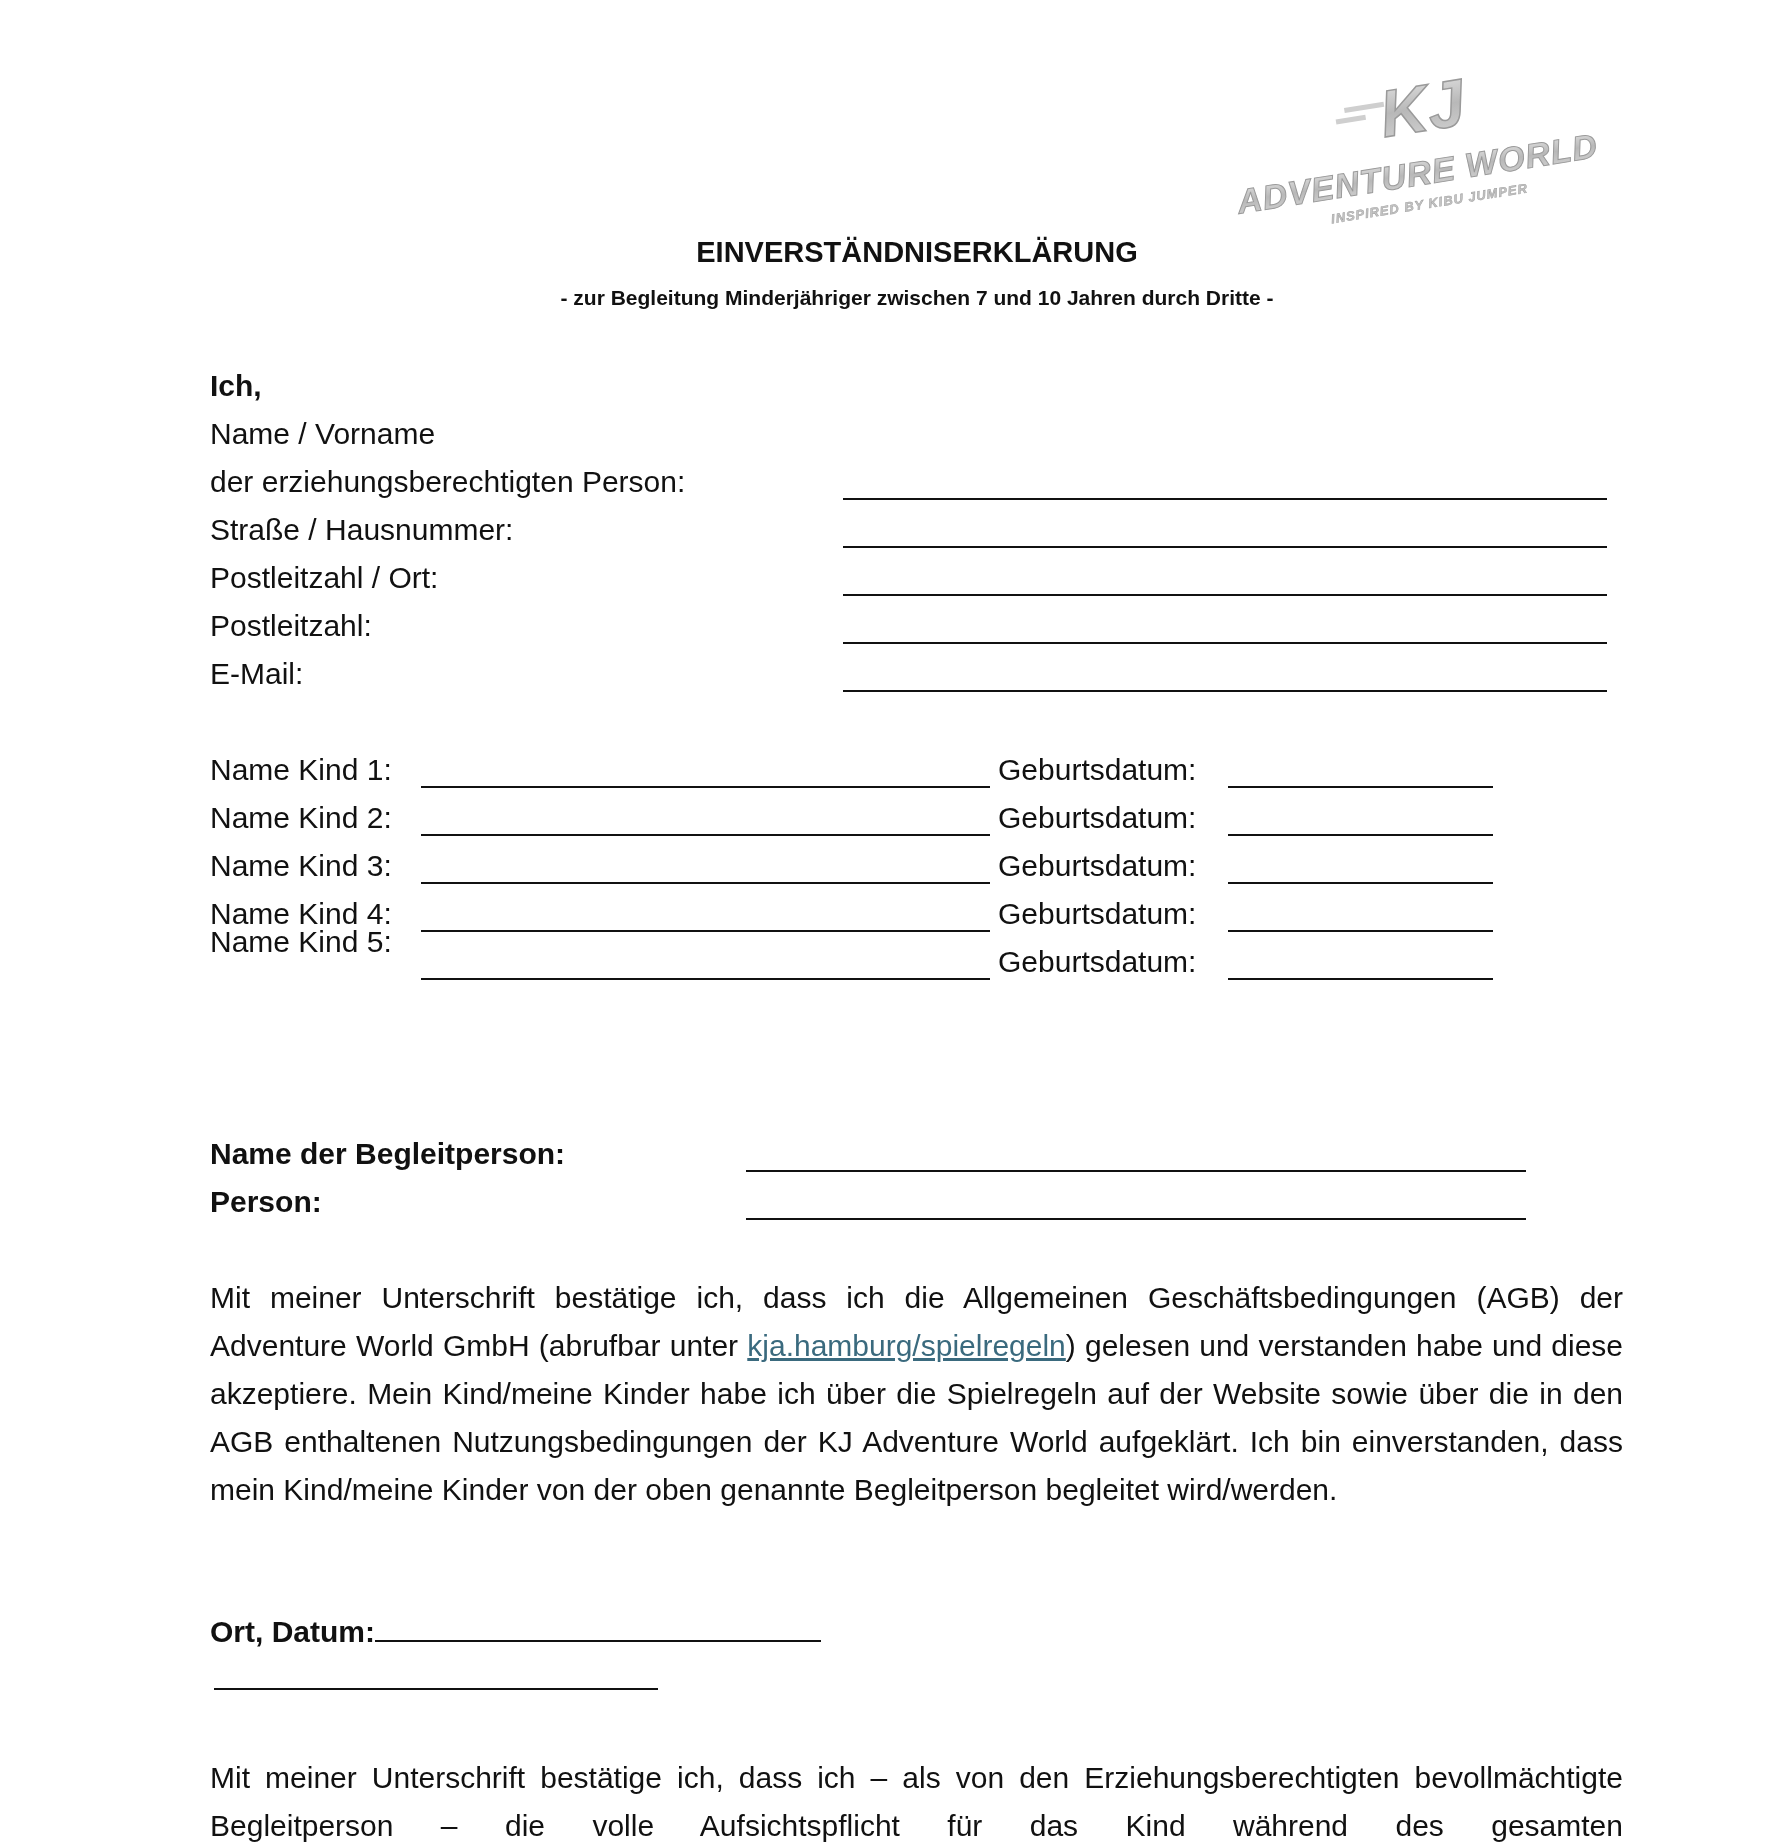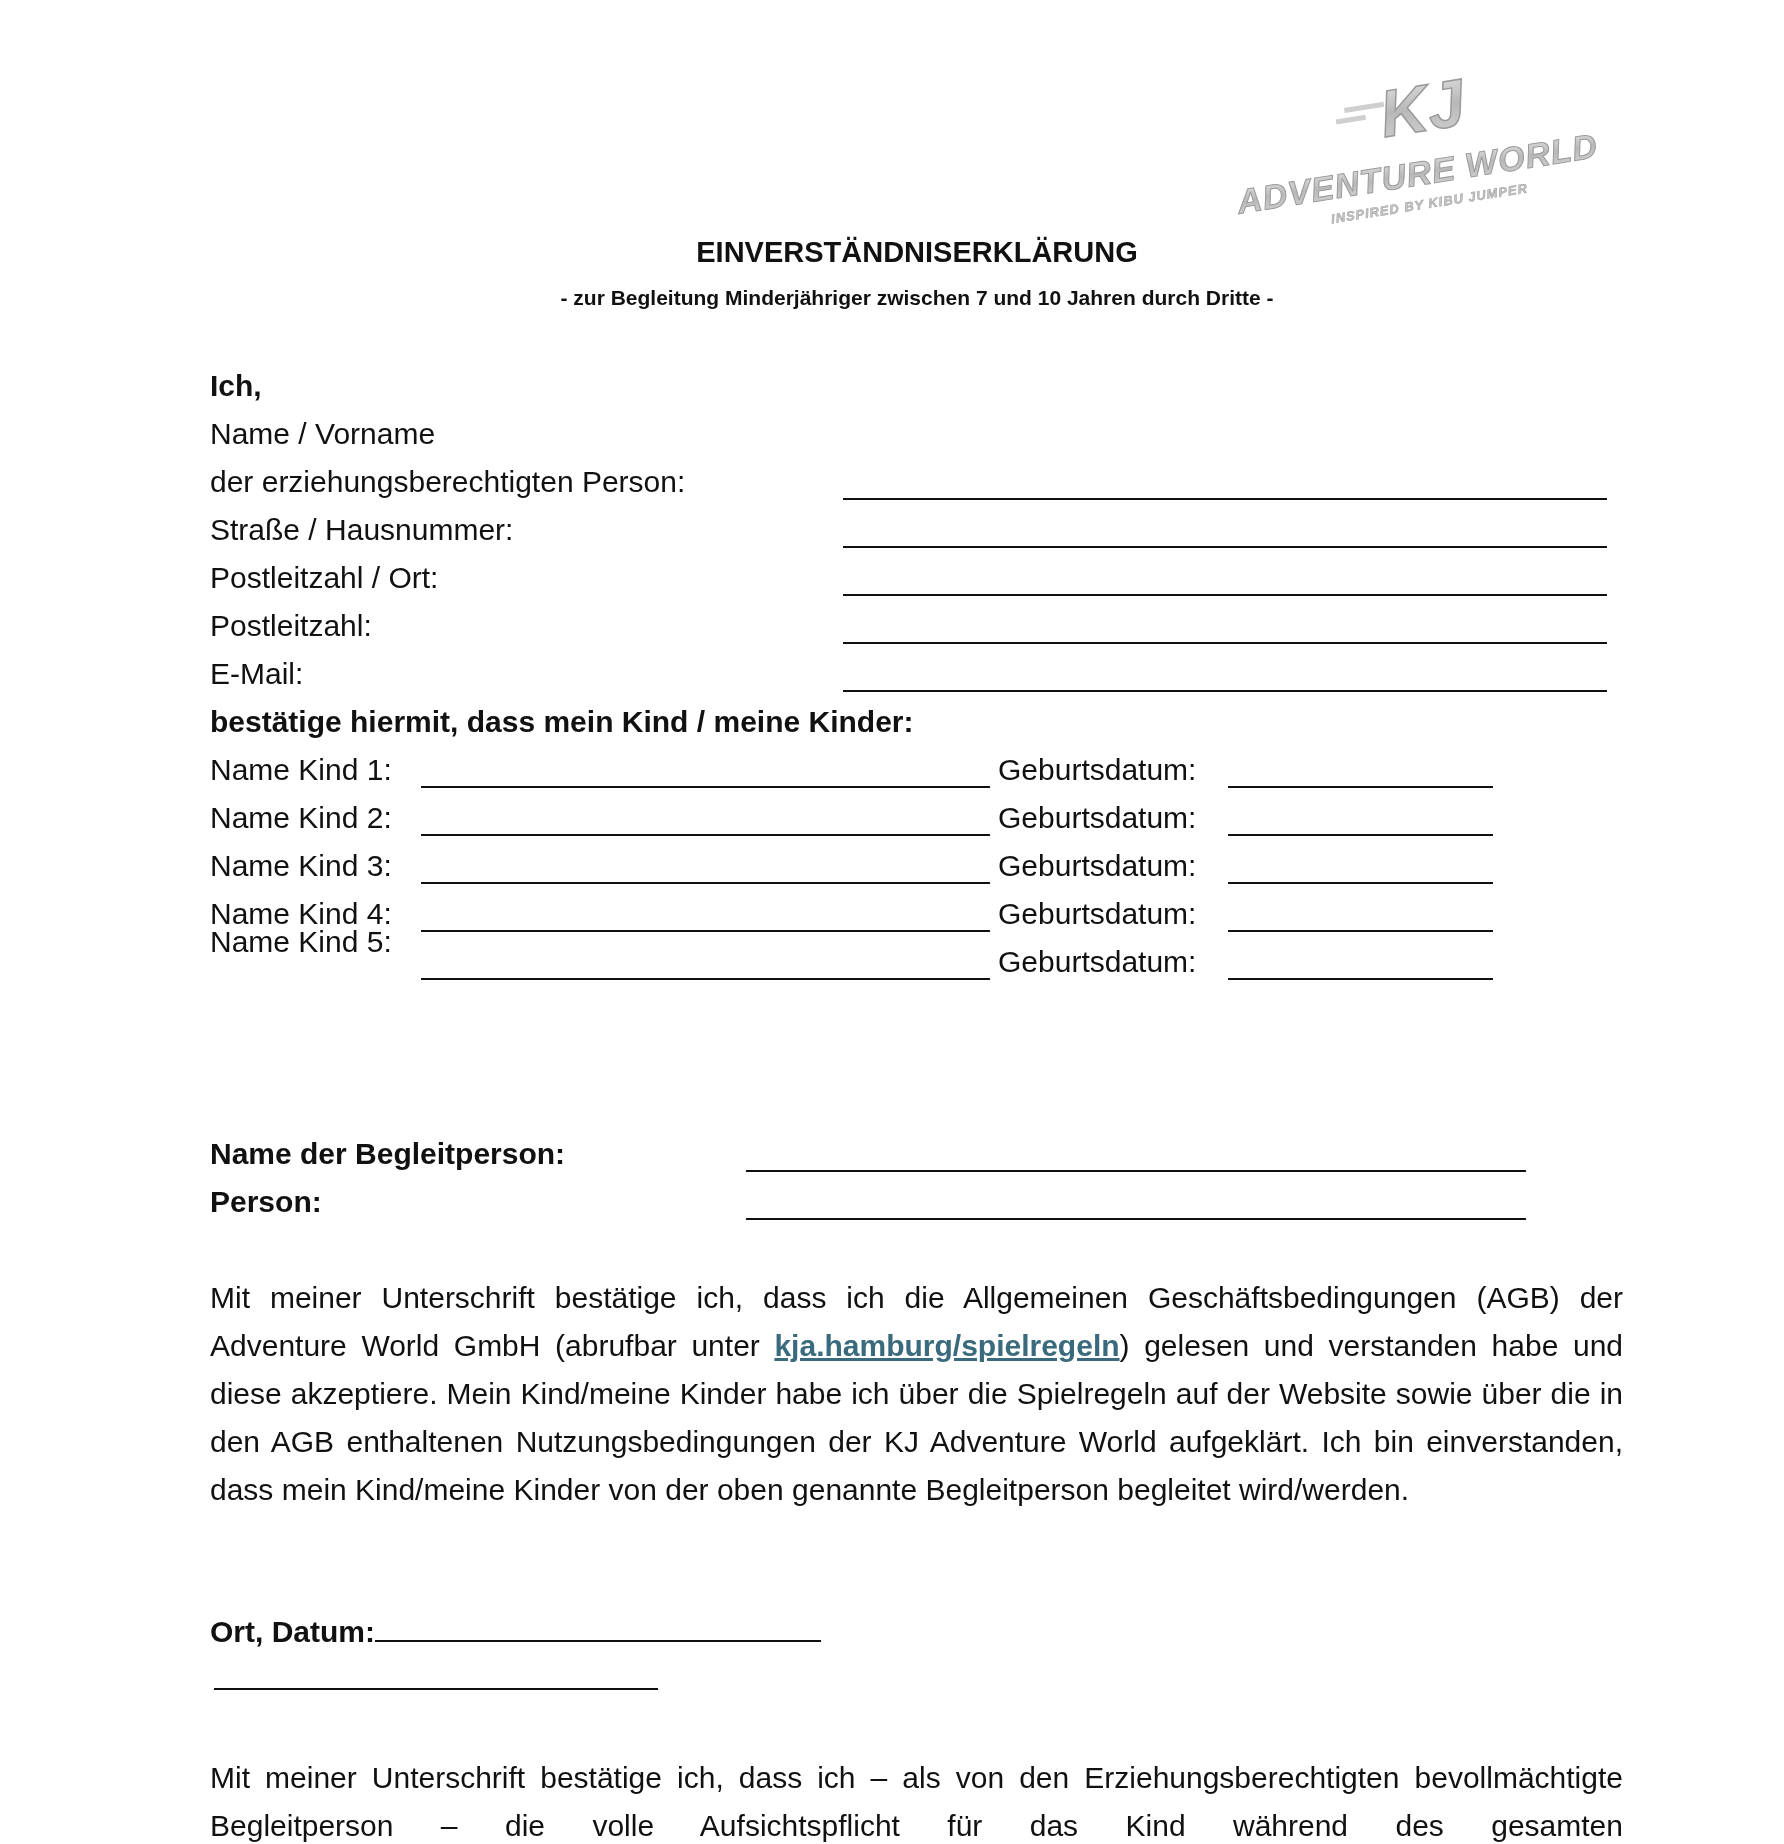--- a/index.html
+++ b/index.html
@@ -9,21 +9,21 @@
   .logo { position: absolute; left: 1210px; top: 55px; width: 440px; height: 170px; }
   .title { position: absolute; left: 0; width: 1834px; top: 236px; text-align: center;
            font-weight: bold; font-size: 29px; letter-spacing: 0px; }
   .subtitle { position: absolute; left: 0; width: 1834px; top: 286px; text-align: center;
               font-weight: bold; font-size: 21px; }
   .row { position: absolute; left: 210px; font-size: 30px; line-height: 36px; white-space: nowrap; }
   .bold { font-weight: bold; }
   .blank { position: absolute; border-bottom: 2px solid #111; height: 0; }
   .para { position: absolute; left: 210px; width: 1413px; font-size: 30px; line-height: 48px;
           text-align: justify; text-align-last: left; }
-  .link { color: #3a6a7e; text-decoration: underline; font-weight: bold; }
+  .link { color: #3a6a7e; text-decoration: underline; }
   .inline-blank { display: inline-block; border-bottom: 2px solid #111; vertical-align: baseline; height: 0; }
 </style>
 </head>
 <body>
 
 <div class="page">
 
   <div class="logo">
     <svg width="440" height="170" viewBox="0 0 440 170">
       <defs>
@@ -57,21 +57,20 @@
 
   <div class="row" style="top:560px">Postleitzahl / Ort:</div>
   <div class="blank" style="left:843px; width:764px; top:594px"></div>
 
   <div class="row" style="top:608px">Postleitzahl:</div>
   <div class="blank" style="left:843px; width:764px; top:642px"></div>
 
   <div class="row" style="top:656px">E-Mail:</div>
   <div class="blank" style="left:843px; width:764px; top:690px"></div>
 
-  <div class="row bold" style="top:704px">bestätige hiermit, dass mein Kind / meine Kinder:</div>
 
   <div class="row" style="top:752px">Name Kind 1:</div>
   <div class="blank" style="left:421px; width:569px; top:786px"></div>
   <div class="row" style="top:752px; left:998px">Geburtsdatum:</div>
   <div class="blank" style="left:1228px; width:265px; top:786px"></div>
 
   <div class="row" style="top:800px">Name Kind 2:</div>
   <div class="blank" style="left:421px; width:569px; top:834px"></div>
   <div class="row" style="top:800px; left:998px">Geburtsdatum:</div>
   <div class="blank" style="left:1228px; width:265px; top:834px"></div>

